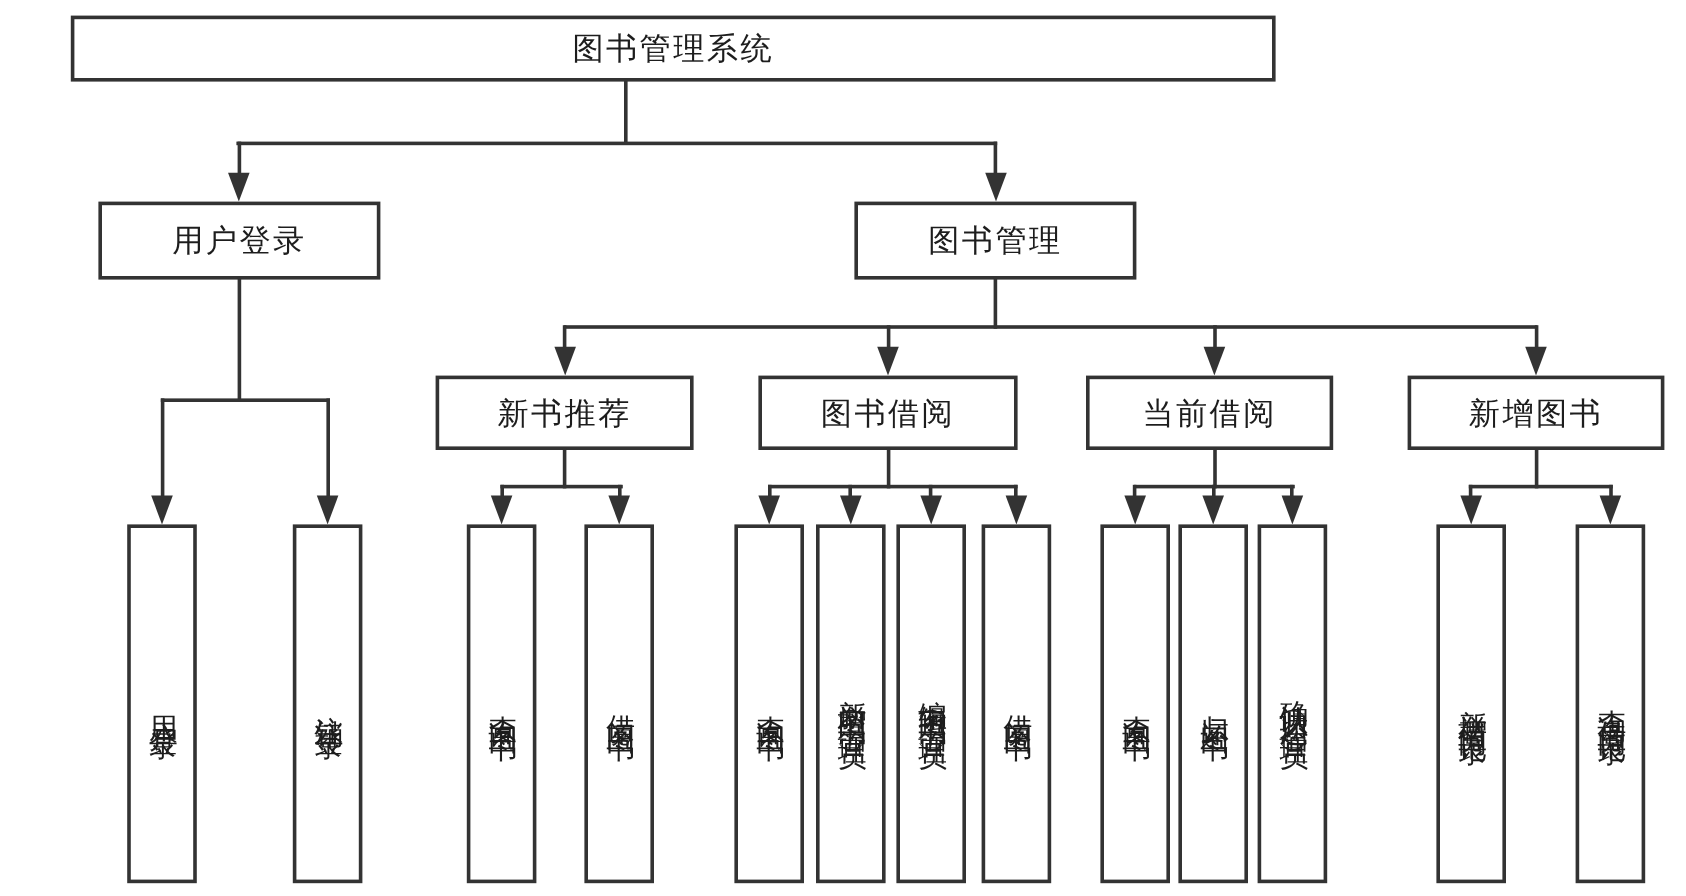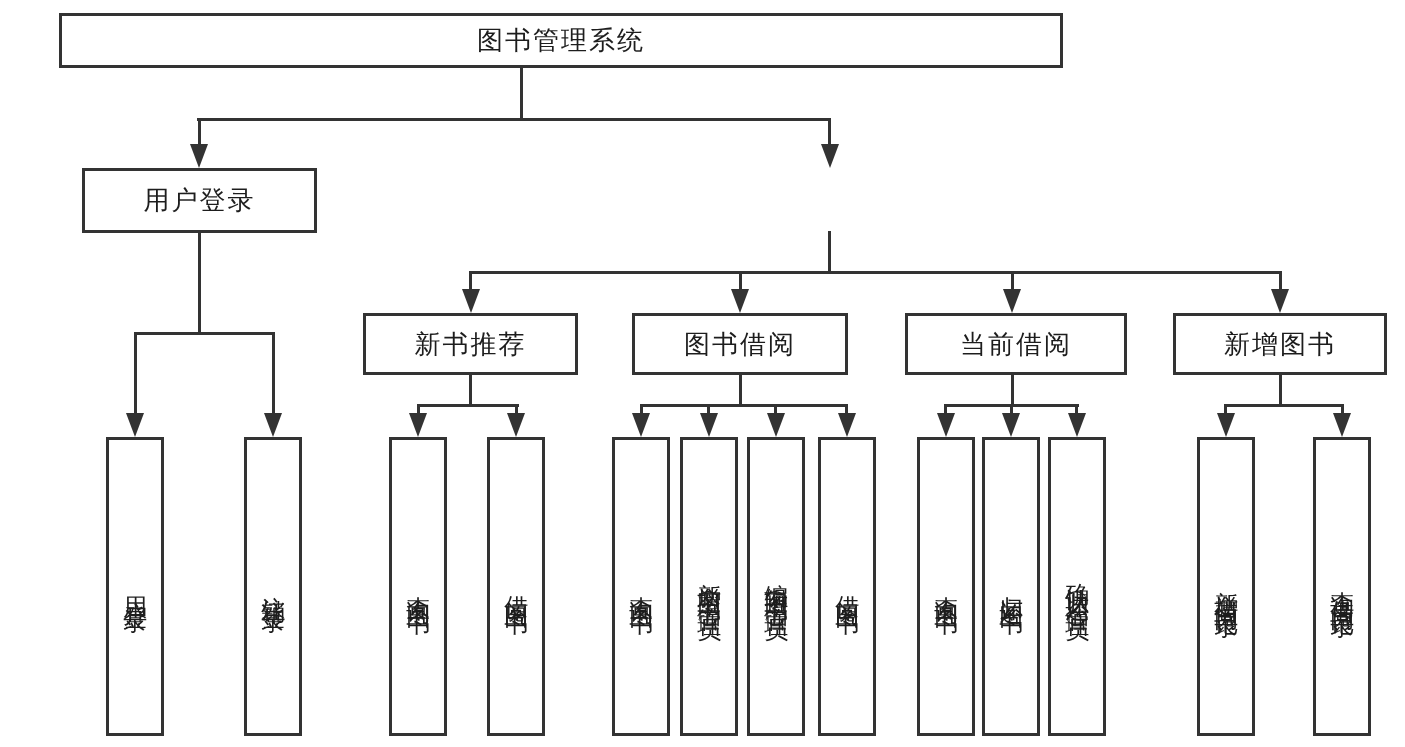--- a/index.html
+++ b/index.html
@@ -68,20 +68,23 @@
   <div class="line" style="left:520px;top:66px;width:3px;height:54px;"></div>
   <div class="line" style="left:197px;top:118px;width:634px;height:3px;"></div>
   <div class="line" style="left:198px;top:118px;width:3px;height:30px;"></div>
   <div class="line" style="left:828px;top:118px;width:3px;height:30px;"></div>
   <div class="arrow" style="left:190px;top:144px;"></div>
   <div class="arrow" style="left:821px;top:144px;"></div>
 
   <div class="box" style="left:82px;top:168px;width:235px;height:65px;">
     <span class="hlabel">用户登录</span>
   </div>
+  <div class="box" style="left:712px;top:168px;width:235px;height:65px;">
+    <span class="hlabel">图书管理</span>
+  </div>
 
   <div class="line" style="left:198px;top:231px;width:3px;height:104px;"></div>
   <div class="line" style="left:134px;top:332px;width:141px;height:3px;"></div>
   <div class="line" style="left:134px;top:332px;width:3px;height:83px;"></div>
   <div class="line" style="left:272px;top:332px;width:3px;height:83px;"></div>
   <div class="arrow" style="left:126px;top:413px;"></div>
   <div class="arrow" style="left:264px;top:413px;"></div>
 
   <div class="line" style="left:828px;top:231px;width:3px;height:43px;"></div>
   <div class="line" style="left:470px;top:271px;width:811px;height:3px;"></div>
@@ -93,21 +96,21 @@
   <div class="arrow" style="left:731px;top:289px;"></div>
   <div class="arrow" style="left:1003px;top:289px;"></div>
   <div class="arrow" style="left:1271px;top:289px;"></div>
 
   <div class="box" style="left:363px;top:313px;width:215px;height:62px;">
     <span class="hlabel">新书推荐</span>
   </div>
   <div class="box" style="left:632px;top:313px;width:216px;height:62px;">
     <span class="hlabel">图书借阅</span>
   </div>
-  <div class="box" style="left:905px;top:313px;width:222px;height:62px;">
+  <div class="box" style="left:905px;top:313px;width:206px;height:62px;">
     <span class="hlabel">当前借阅</span>
   </div>
   <div class="box" style="left:1173px;top:313px;width:214px;height:62px;">
     <span class="hlabel">新增图书</span>
   </div>
 
   <div class="line" style="left:469px;top:373px;width:3px;height:34px;"></div>
   <div class="line" style="left:417px;top:404px;width:102px;height:3px;"></div>
   <div class="line" style="left:417px;top:404px;width:3px;height:12px;"></div>
   <div class="line" style="left:515px;top:404px;width:3px;height:12px;"></div>

